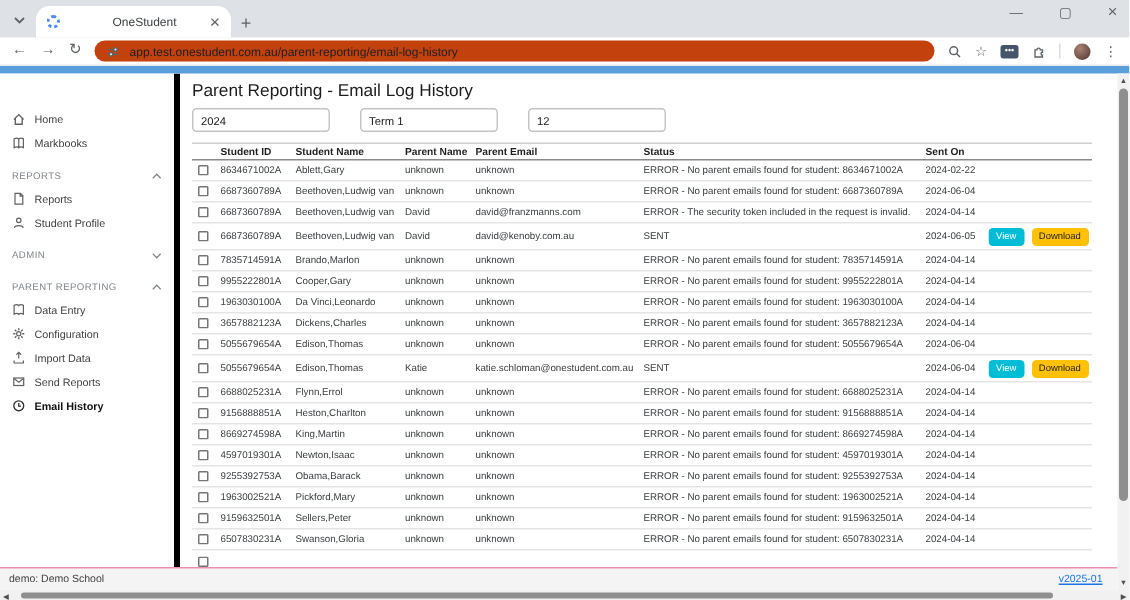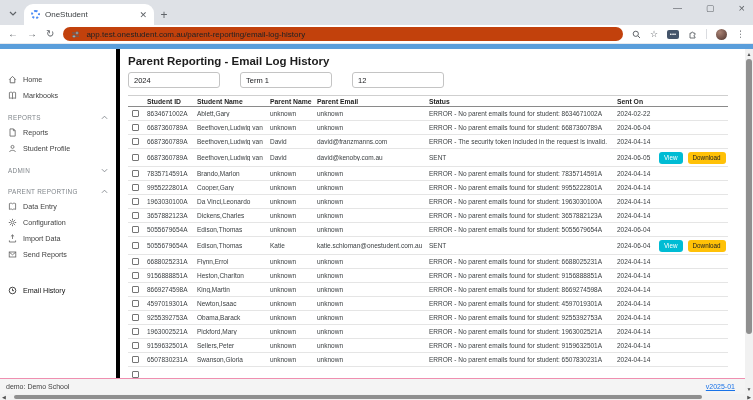--- a/index.html
+++ b/index.html
@@ -4,21 +4,21 @@
 <style>
   * { margin:0; padding:0; box-sizing:border-box; }
   html,body { width:753px; height:400px; overflow:hidden; font-family:"Liberation Sans", sans-serif; background:#fff; }
   .win { position:relative; width:753px; height:400px; display:flex; flex-direction:column; }
 
   
   .tabstrip { height:25px; background:#dee1e6; display:flex; align-items:flex-end; position:relative; }
   .tab-search { width:18px; height:20px; display:flex; align-items:center; justify-content:center; margin:0 2px 2px 4px; color:#5f6368; }
   .tab { width:130px; height:21px; background:#fff; border-radius:9px 9px 0 0; display:flex; align-items:center; padding:0 7px; gap:5px; font-size:8px; color:#3c4043; }
   .favicon { width:9px; height:9px; border:2px dotted #4c8bf5; border-radius:50%; flex-shrink:0; }
-  .tab-title { flex:1; white-space:nowrap; overflow:hidden; }
+  .tab-title { flex:1; white-space:nowrap; overflow:hidden;margin-left:30px; }
   .tab-close { color:#5f6368; font-size:9px; }
   .newtab { width:20px; display:flex; align-items:center; justify-content:center; font-size:12px; color:#5f6368; margin-bottom:3px; }
   .wincontrols { position:absolute; right:8px; top:2px; display:flex; gap:24px; color:#5f6368; font-size:9px; align-items:center; }
   .toolbar { height:19px; background:#fff; border-bottom:1px solid #e8eaed; display:flex; align-items:center; padding:0 8px; gap:9px; }
   .navbtn { color:#5f6368; font-size:10px; line-height:1; }
   .omnibox { flex:1; height:14px; background:#c2410c; border-radius:8px; display:flex; align-items:center; padding:0 8px; gap:6px; }
   .url { font-size:8px; color:#202124; white-space:nowrap; overflow:hidden; flex:1; }
   .ico-svg { display:block; }
   .badge-ext { width:12px; height:9px; background:#44546a; border-radius:2px; color:#fff; font-size:6px; display:flex; align-items:center; justify-content:center; letter-spacing:0; }
   .sep { width:1px; height:10px; background:#dadce0; }
@@ -28,27 +28,27 @@
   .bluebar { height:5px; background:#5a9edb; }
 
   
   .app-area { flex:1; display:flex; min-height:0; }
   .app-left { flex:1; display:flex; flex-direction:column; min-width:0; }
   .main { flex:1; display:flex; min-height:0; overflow:hidden; }
 
   
   .sidebar { width:120px; background:#fff; border-right:4px solid #000000; padding-top:22px; flex-shrink:0; }
   .side-item { display:flex; align-items:center; gap:6px; height:16px; padding:0 8px; font-size:7.2px; color:#424242; }
-  .side-item.active { font-weight:normal; color:#111;margin-top:20px; }
+  .side-item.active { font-weight:bold; color:#111; }
   .side-section { display:flex; align-items:center; justify-content:space-between; height:14px; padding:0 8px; margin-top:7px; font-size:6.4px; color:#80868b; letter-spacing:.3px; }
   .side-icon { width:9px; height:9px; flex-shrink:0; }
 
   
   .content { flex:1; padding:6px 0 0 8px; min-width:0; overflow:hidden; position:relative; }
-  .page-title { font-size:11.5px; font-weight:bold; color:#1d1d1d; }
+  .page-title { font-size:11.5px; font-weight:normal; color:#1d1d1d; }
   .filters { display:flex; gap:20px; margin-top:5px;align-items:flex-end; }
   .filters input { width:92px; height:16px; border:1px solid #c4c4c4; border-radius:3px; font-size:7.5px; padding:0 5px; color:#202124; font-family:"Liberation Sans", sans-serif; }
 
   
   .table { margin-top:7px; width:600px; }
   .thead { display:flex; align-items:center; height:12px; border-top:1px solid #cfcfcf; border-bottom:1px solid #8a8a8a; font-size:6.8px; font-weight:bold; color:#1f1f1f; }
   .row { display:flex; align-items:center; height:14px; border-bottom:1px solid #e5e5e5; font-size:6.5px; color:#3c4043; }
   .row.row-sent { height:18px; }
   .cell { white-space:nowrap; overflow:hidden; }
   .c-cb { width:19px; padding-left:4px; }

